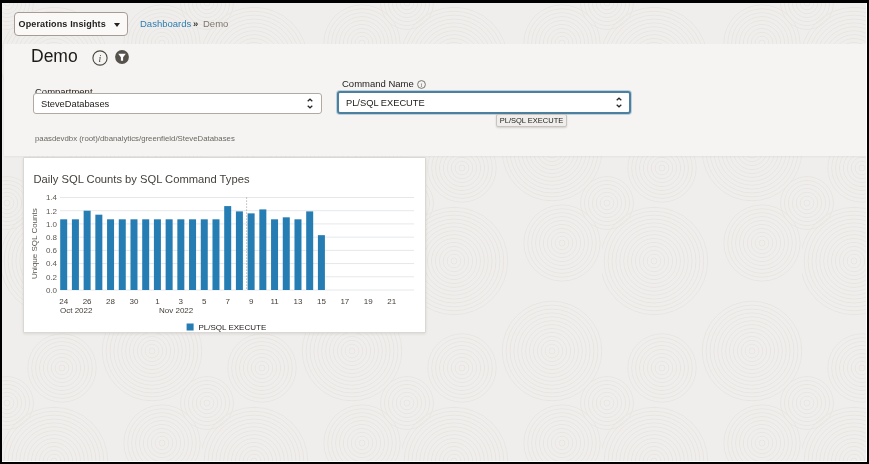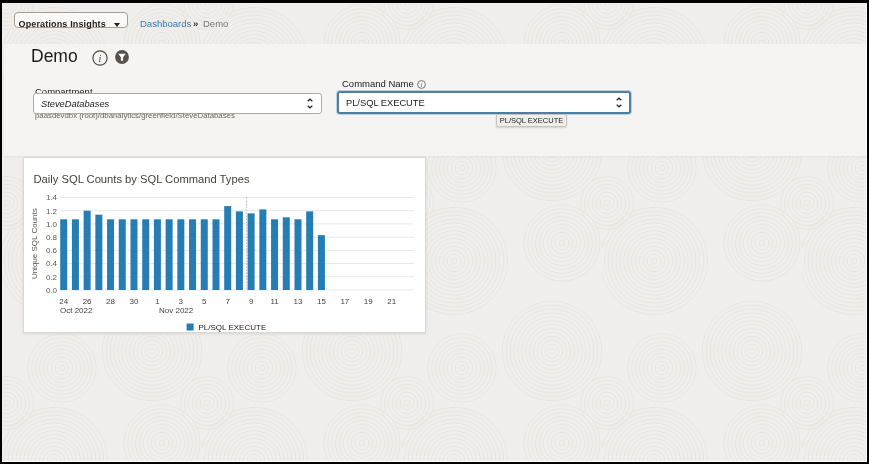--- a/index.html
+++ b/index.html
@@ -4,21 +4,21 @@
 <style>
   * { margin:0; padding:0; box-sizing:border-box; }
   html,body { width:869px; height:464px; overflow:hidden; }
   body { position:relative; background:#000; font-family:"Liberation Sans", sans-serif; }
   #screen { position:absolute; left:2px; top:3px; width:865px; height:459px;
     background:#f0eeec; border-right:1px solid #fff; border-bottom:1px solid #fff; overflow:hidden; }
   .abs { position:absolute; }
   #panel { left:2px; top:41px; width:865px; height:112px; background:#f5f4f2;
     box-shadow:0 1px 2px rgba(0,0,0,.05); }
   
-  #opbtn { left:14px; top:12px; width:114px; height:16px; background:#faf9f8;
+  #opbtn { left:14px; top:12px; width:114px; height:24px; background:#faf9f8;
     border:1px solid #a39d96; border-radius:4px; }
   #opbtn span { position:absolute; left:3.5px; top:6px; font-size:9px; font-weight:bold; color:#24211e; letter-spacing:.15px; }
   #opbtn .car { position:absolute; right:7px; top:10px; width:0; height:0;
     border-left:3.5px solid transparent; border-right:3.5px solid transparent; border-top:4px solid #24211e; }
   .crumb { top:18px; font-size:9.5px; }
   
   #title { left:31px; top:45.5px; font-size:17.5px; color:#1c1a17; }
   
   .lbl { font-size:9.5px; color:#24211e; }
   .sel { background:#fff; border:1px solid #b0aaa2; border-radius:3px; height:21px; }
@@ -136,28 +136,28 @@
 <svg class="abs" style="left:91.5px;top:50px;" width="16" height="16" viewBox="0 0 16 16">
   <circle cx="8" cy="8" r="7.1" fill="none" stroke="#4a463f" stroke-width="1.1"></circle>
   <text x="8" y="11.7" font-family="Liberation Serif, serif" font-style="italic" font-size="10" fill="#4a463f" text-anchor="middle">i</text>
 </svg>
 <svg class="abs" style="left:115px;top:50.2px;" width="14" height="14" viewBox="0 0 14 14">
   <circle cx="7" cy="7" r="6.9" fill="#55514b"></circle>
   <path d="M3.2 3.7 L10.8 3.7 L8.1 7.2 L8.1 10.7 L5.9 10.7 L5.9 7.2 Z" fill="#fff"></path>
 </svg>
 
 <div class="abs lbl" style="left:35px;top:86px;">Compartment</div>
-<div class="abs sel" style="left:33px;top:92.5px;width:289px;font-style:italic;">
+<div class="abs sel" style="left:33px;top:92.5px;width:289px;">
   <span class="seltxt">SteveDatabases</span>
   <svg class="chev" viewBox="0 0 8 11" width="8" height="11" style="right:7px;top:4.5px;">
     <path d="M1.7 3.3 L4 1.2 L6.3 3.3" fill="none" stroke="#2a2722" stroke-width="1.25"></path>
     <path d="M1.7 7.7 L4 9.8 L6.3 7.7" fill="none" stroke="#2a2722" stroke-width="1.25"></path>
   </svg>
 </div>
-<div class="abs help" style="left:35px;top:111px;">paasdevdbx (root)/dbanalytics/greenfield/SteveDatabases</div>
+<div class="abs help" style="left:35px;top:134px;">paasdevdbx (root)/dbanalytics/greenfield/SteveDatabases</div>
 
 <div class="abs lbl" style="left:342px;top:78px;">Command Name</div>
 <svg class="abs" style="left:417px;top:79.5px;" width="9" height="9" viewBox="0 0 9 9">
   <circle cx="4.5" cy="4.5" r="3.9" fill="none" stroke="#6b6862" stroke-width="0.9"></circle>
   <text x="4.5" y="6.8" font-family="Liberation Serif, serif" font-style="italic" font-size="6.5" fill="#6b6862" text-anchor="middle">i</text>
 </svg>
 <div class="abs sel" style="left:337px;top:91px;width:294px;height:22.5px;border:2px solid #4d7f9f;border-radius:3px;box-shadow:0 0 0 1px #bdd1dd;">
   <span class="seltxt" style="left:7px;top:4.5px;">PL/SQL EXECUTE</span>
   <svg class="chev" viewBox="0 0 8 11" width="8" height="11" style="right:6.5px;top:4px;">
     <path d="M1.7 3.3 L4 1.2 L6.3 3.3" fill="none" stroke="#2a2722" stroke-width="1.25"></path>

